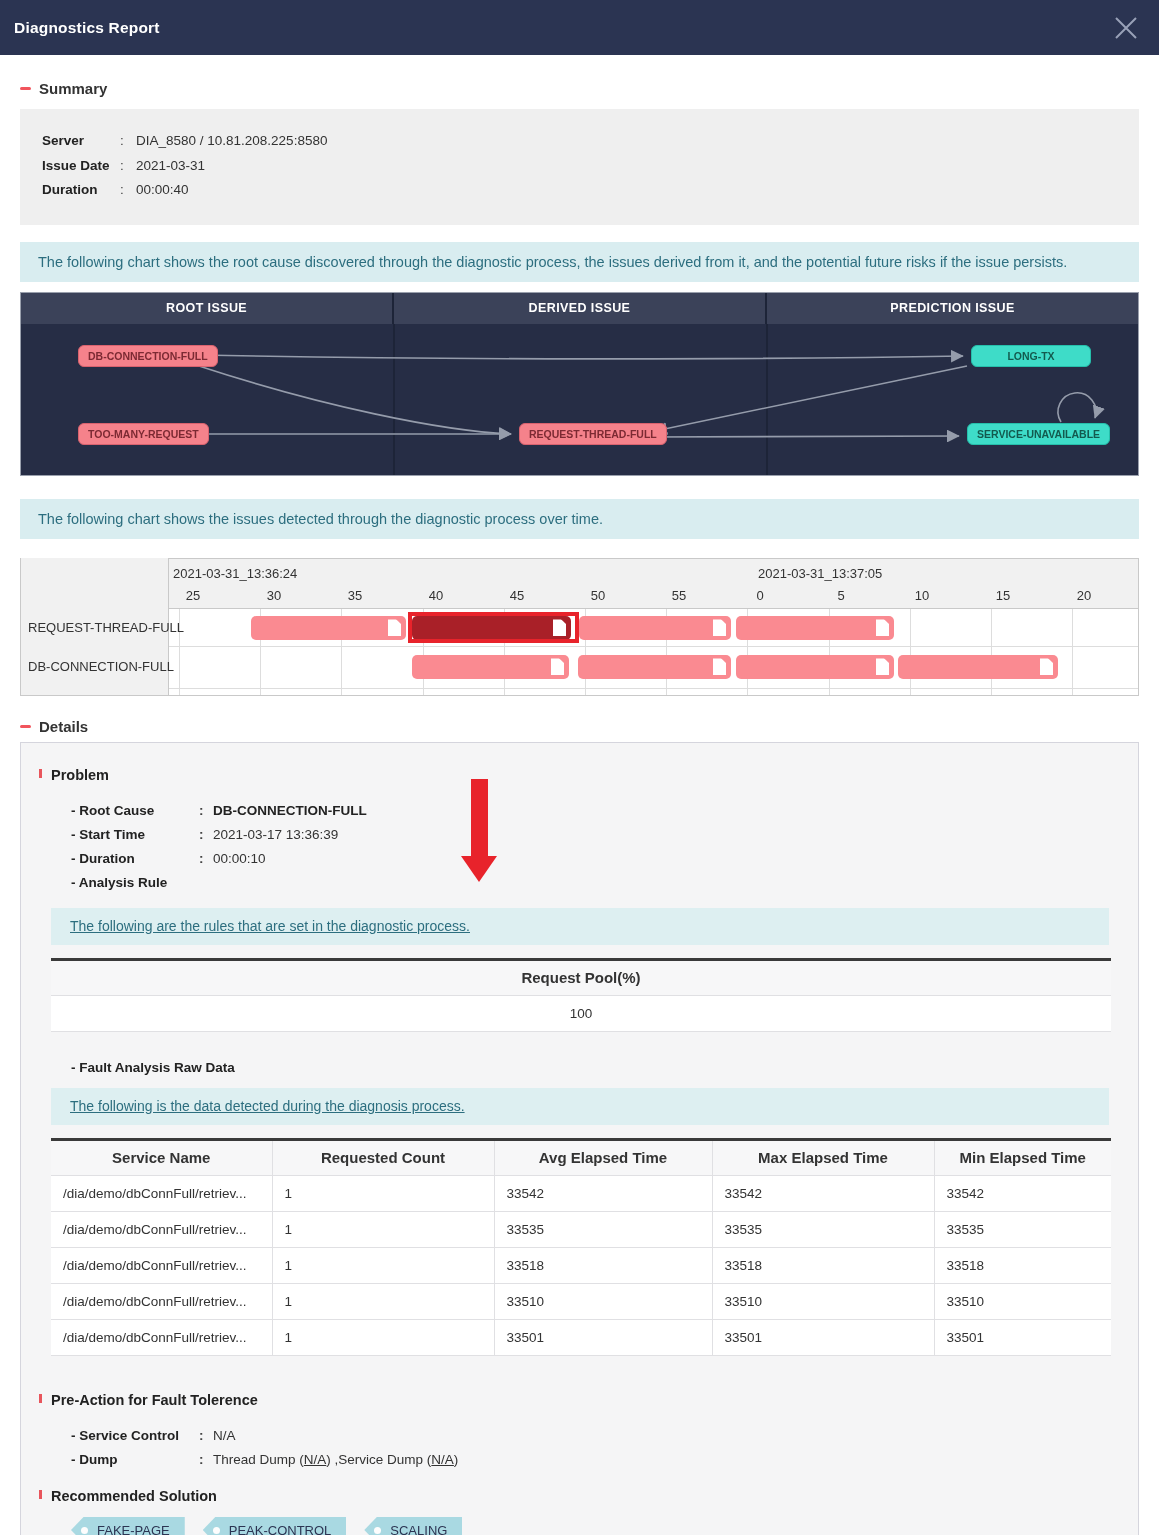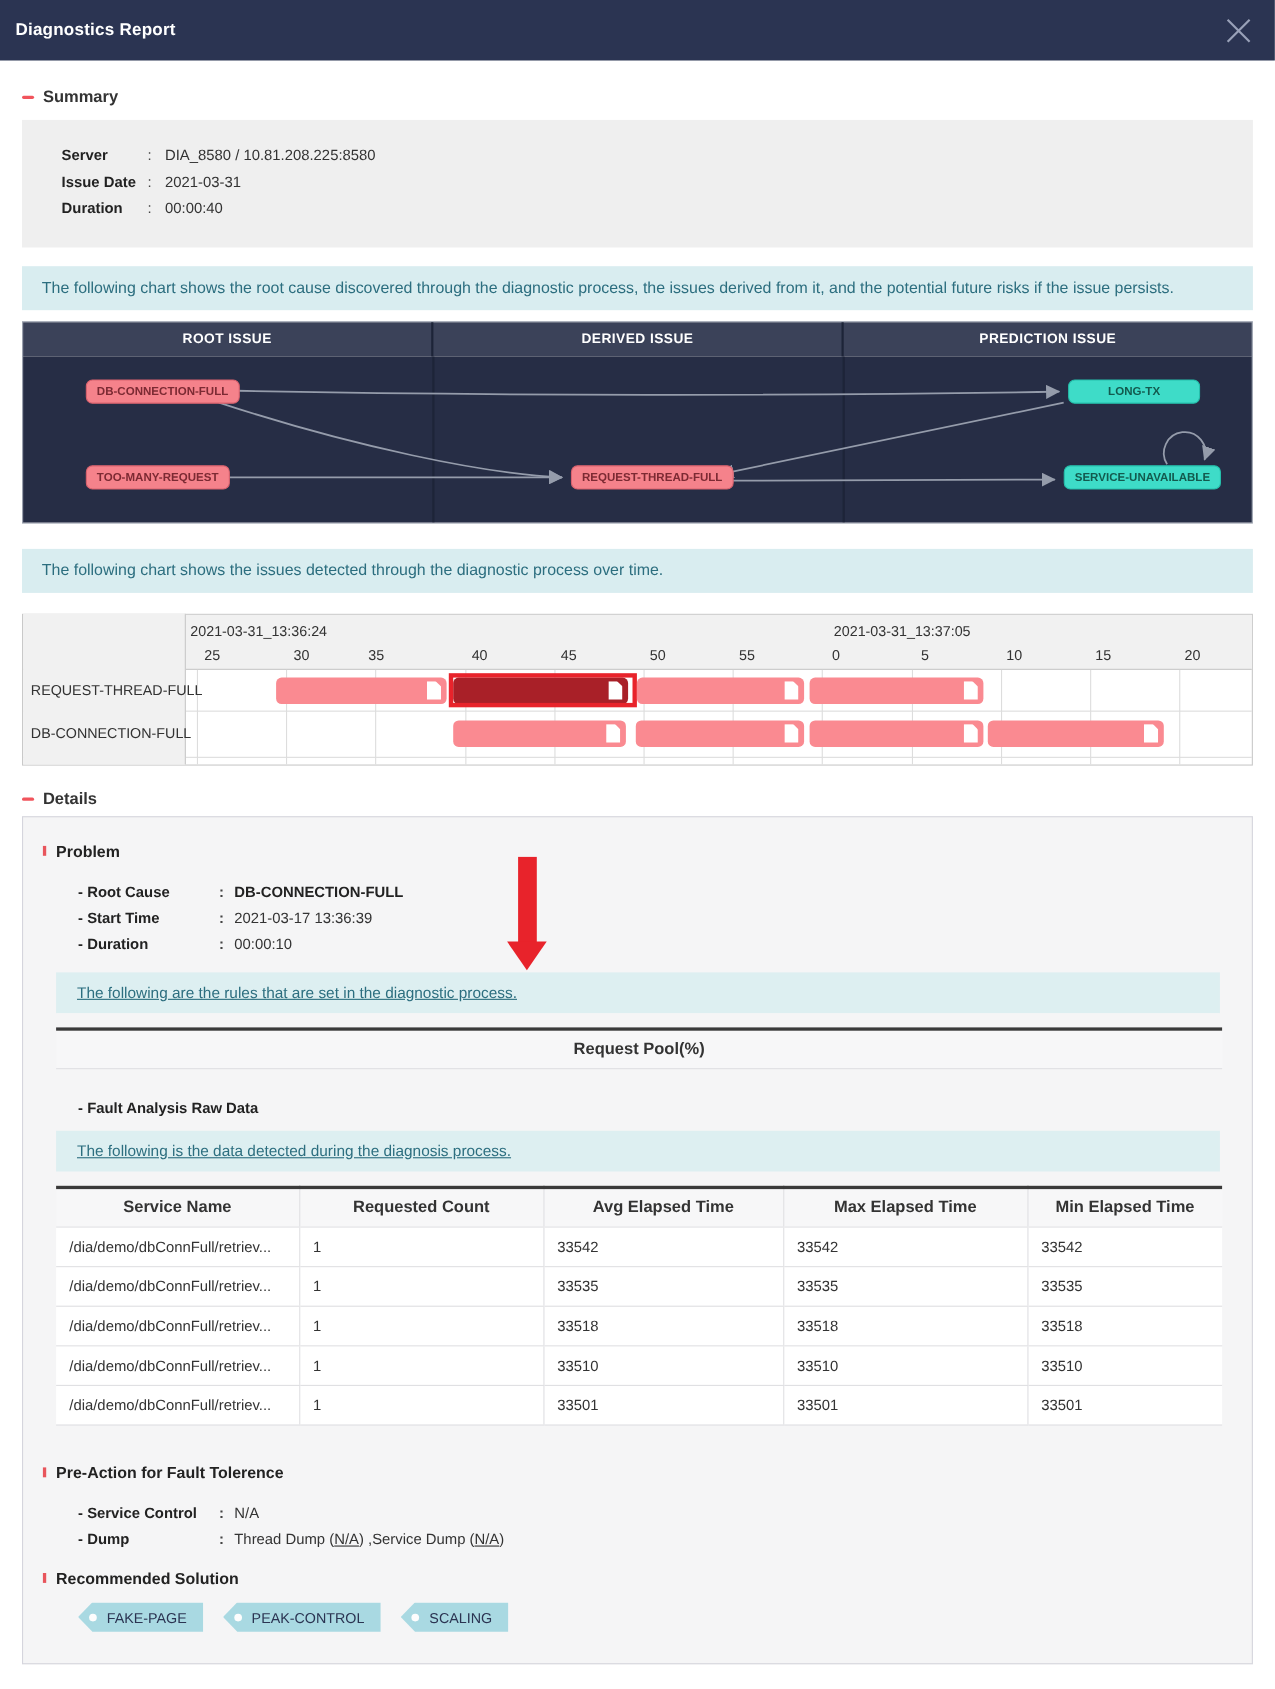--- a/index.html
+++ b/index.html
@@ -21,21 +21,21 @@
   .content { padding: 0 20px; }
   .section-title { display: flex; align-items: center; margin-top: 25px; }
   .section-title .dash { width: 11px; height: 3px; background: #f1545c; border-radius: 2px; margin-right: 8px; }
   .section-title .txt { font-size: 15px; font-weight: bold; color: #333; }
   .banner {
     margin-top: 17px; height: 40px; line-height: 40px;
     background: #d9edf0; color: #2c6e7f; font-size: 14.5px;
     padding-left: 18px; white-space: nowrap; overflow: hidden;
   }
   
-  .summary-box { margin-top: 12px; background: #efefef; padding: 20px 22px 22px 36px; }
+  .summary-box { margin-top: 12px; background: #efefef; padding: 20px 22px 22px 22px; }
   .sum-row { display: flex; line-height: 24.5px; font-size: 13.5px; }
   .sum-label { width: 78px; font-weight: bold; color: #222; }
   .sum-colon { width: 16px; color: #444; }
   .sum-value { color: #333; }
   
   .flow-chart { margin-top: 10px; border: 1px solid #9aa0ad; }
   .flow-head { display: flex; height: 31px; background: #3b4259; }
   .flow-head .col {
     flex: 1; color: #fff; font-size: 12.5px; font-weight: bold;
     display: flex; align-items: center; justify-content: center; letter-spacing: .4px;
@@ -203,21 +203,21 @@
   </div>
 
   <div class="banner" style="margin-top:23px">The following chart shows the issues detected through the diagnostic process over time.</div>
 
   <div class="timeline">
     <div class="tl-header">
       <span class="tl-stamp" style="left:152px">2021-03-31_13:36:24</span>
       <span class="tl-stamp" style="left:737px">2021-03-31_13:37:05</span>
       <span class="tl-tick" style="left:172px">25</span>
       <span class="tl-tick" style="left:253px">30</span>
-      <span class="tl-tick" style="left:321px">35</span>
+      <span class="tl-tick" style="left:334px">35</span>
       <span class="tl-tick" style="left:415px">40</span>
       <span class="tl-tick" style="left:496px">45</span>
       <span class="tl-tick" style="left:577px">50</span>
       <span class="tl-tick" style="left:658px">55</span>
       <span class="tl-tick" style="left:739px">0</span>
       <span class="tl-tick" style="left:820px">5</span>
       <span class="tl-tick" style="left:901px">10</span>
       <span class="tl-tick" style="left:982px">15</span>
       <span class="tl-tick" style="left:1063px">20</span>
     </div>
@@ -297,28 +297,36 @@
       <div class="f-row">
         <span class="f-label">- Start Time</span>
         <span class="f-colon">:</span>
         <span class="f-value">2021-03-17 13:36:39</span>
       </div>
       <div class="f-row">
         <span class="f-label">- Duration</span>
         <span class="f-colon">:</span>
         <span class="f-value">00:00:10</span>
       </div>
+      <div class="f-row">
+        <span class="f-label">- Analysis Rule</span>
+        <span class="f-colon"></span>
+        <span class="f-value"></span>
+      </div>
     </div>
 
     <div class="inner-banner">The following are the rules that are set in the diagnostic process.</div>
 
     <table class="thick-top">
       <tbody>
           <tr>
             <th>Request Pool(%)</th>
+          </tr>
+      <tr>
+            <td class="center">100</td>
           </tr>
     </tbody>
       </table>
 
     <div class="raw-title">- Fault Analysis Raw Data</div>
 
     <div class="inner-banner">The following is the data detected during the diagnosis process.</div>
 
     <table class="thick-top">
       <tbody>

